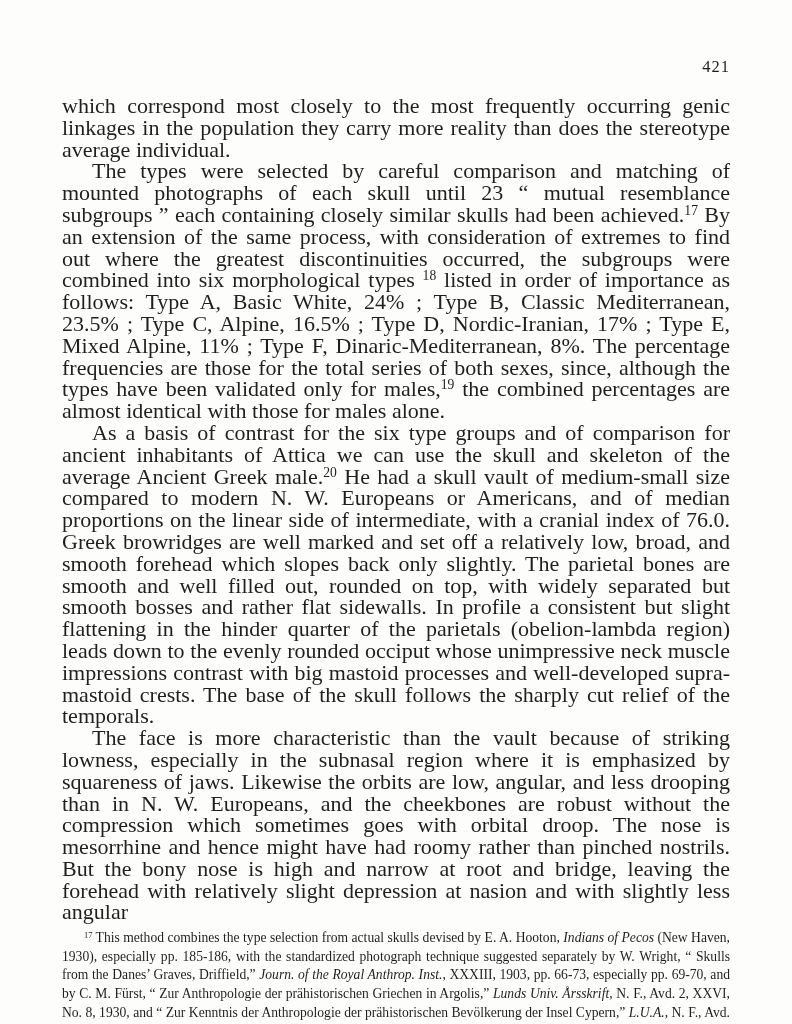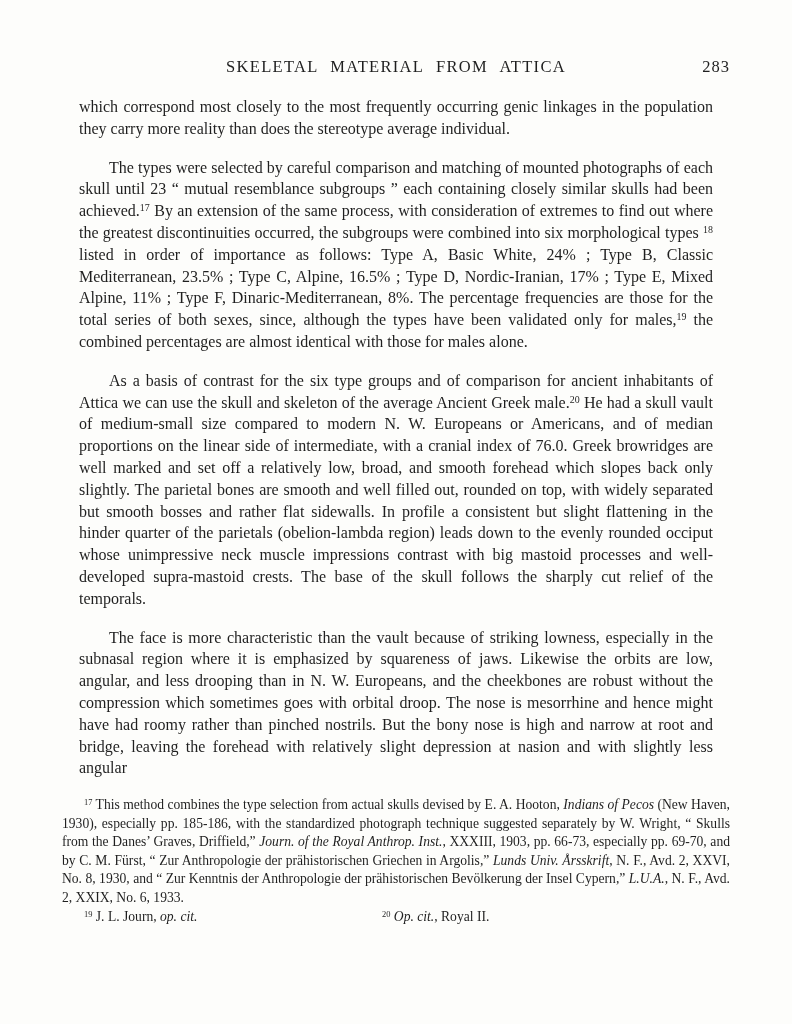--- a/index.html
+++ b/index.html
@@ -32,22 +32,22 @@
     position: absolute;
     right: 0;
     top: 0;
     letter-spacing: 1px;
     word-spacing: normal;
   }
   .text-block {
     margin-top: 16px;
   }
   .body-p {
-    margin: 17px;
-    font-size: 16px;
+    margin: 0;
+    font-size: 22px;
     line-height: 21.8px;
     text-align: justify;
     text-justify: inter-word;
   }
   .indent { text-indent: 30px; font-family: Liberation Serif, serif; }
   .cont { text-align-last: justify; }
   .footnotes {
     margin-top: 6px;
   }
   .fn {
@@ -76,22 +76,21 @@
     letter-spacing: 0;
   }
   em { font-style: italic; }
 </style>
 </head>
 <body>
 
 <div class="page">
 
   <header class="page-header">
-    <span class="title">SKELETAL MATERIAL FROM ATTICA</span>
-    <span class="pageno">283</span>
+    <span class="pageno">421</span>
   </header>
 
   <main class="text-block">
 
     <p class="body-p"><span>which correspond most closely to the most frequently occurring genic linkages in the population they carry more reality than does the stereotype average individual.</span></p>
 
     <p class="body-p indent"><span>The types were selected by careful comparison and matching of mounted photographs of each skull until 23 “&nbsp;mutual resemblance subgroups&nbsp;” each containing closely similar skulls had been achieved.</span><span class="sup">17</span><span> By an extension of the same process, with consideration of extremes to find out where the greatest discontinuities occurred, the subgroups were combined into six morphological types </span><span class="sup">18</span><span> listed in order of importance as follows: Type A, Basic White, 24%&nbsp;; Type B, Classic Mediterranean, 23.5%&nbsp;; Type C, Alpine, 16.5%&nbsp;; Type D, Nordic-Iranian, 17%&nbsp;; Type E, Mixed Alpine, 11%&nbsp;; Type F, Dinaric-Mediterranean, 8%. The percentage frequencies are those for the total series of both sexes, since, although the types have been validated only for males,</span><span class="sup">19</span><span> the combined percentages are almost identical with those for males alone.</span></p>
 
     <p class="body-p indent"><span>As a basis of contrast for the six type groups and of comparison for ancient inhabitants of Attica we can use the skull and skeleton of the average Ancient Greek male.</span><span class="sup">20</span><span> He had a skull vault of medium-small size compared to modern N. W. Europeans or Americans, and of median proportions on the linear side of intermediate, with a cranial index of 76.0. Greek browridges are well marked and set off a relatively low, broad, and smooth forehead which slopes back only slightly. The parietal bones are smooth and well filled out, rounded on top, with widely separated but smooth bosses and rather flat sidewalls. In profile a consistent but slight flattening in the hinder quarter of the parietals (obelion-lambda region) leads down to the evenly rounded occiput whose unimpressive neck muscle impressions contrast with big mastoid processes and well-developed supra-mastoid crests. The base of the skull follows the sharply cut relief of the temporals.</span></p>
 

